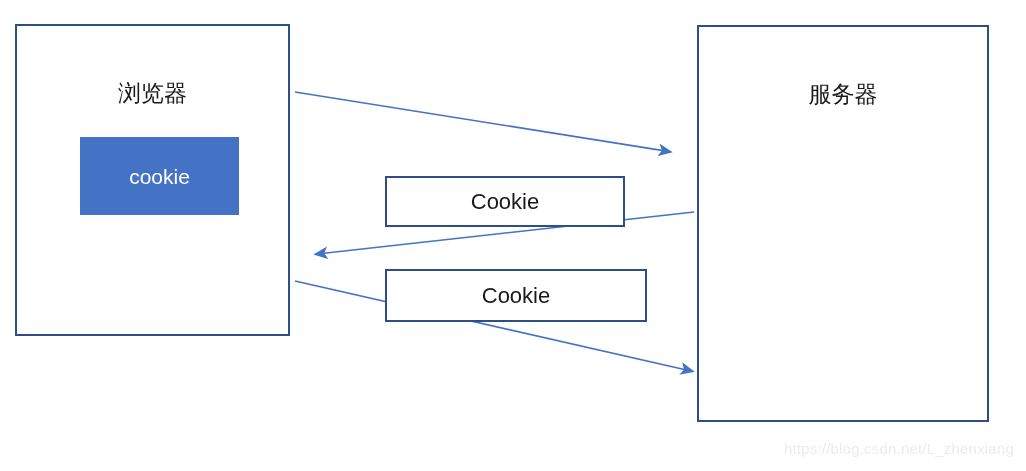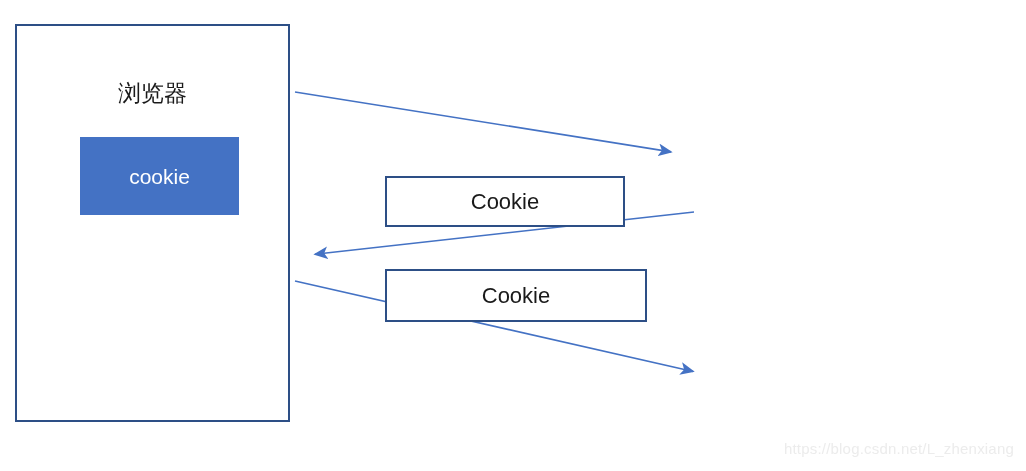--- a/index.html
+++ b/index.html
@@ -21,21 +21,21 @@
   .node-box {
     position: absolute;
     box-sizing: border-box;
     background: #ffffff;
     border: 2px solid #2d4f86;
   }
   #browser-box {
     left: 15px;
     top: 24px;
     width: 275px;
-    height: 398px;
+    height: 312px;
   }
   #server-box {
     left: 697px;
     top: 25px;
     width: 292px;
     height: 397px;
   }
   .node-title {
     position: absolute;
     left: 0;
@@ -151,20 +151,23 @@
   </svg>
 
   <div class="node-box" id="browser-box" style="border-color: rgb(45, 79, 134);">
     <div class="node-title" id="browser-title">浏览器</div>
   </div>
 
   <div id="cookie-store" style="background: rgb(68, 114, 196);">
     <span id="cookie-store-label" style="color: rgb(255, 255, 255);">cookie</span>
   </div>
 
+  <div class="node-box" id="server-box" style="border-color: rgb(45, 79, 134);">
+    <div class="node-title" id="server-title">服务器</div>
+  </div>
 
   <div class="packet-box" id="packet-box-1" style="border-color: rgb(45, 79, 134);">
     <span class="packet-label">Cookie</span>
   </div>
 
   <div class="packet-box" id="packet-box-2" style="border-color: rgb(45, 79, 134);">
     <span class="packet-label">Cookie</span>
   </div>
 
   <svg id="arrow-layer-top" viewBox="0 0 1026 471" width="1026" height="471" xmlns="http://www.w3.org/2000/svg">

